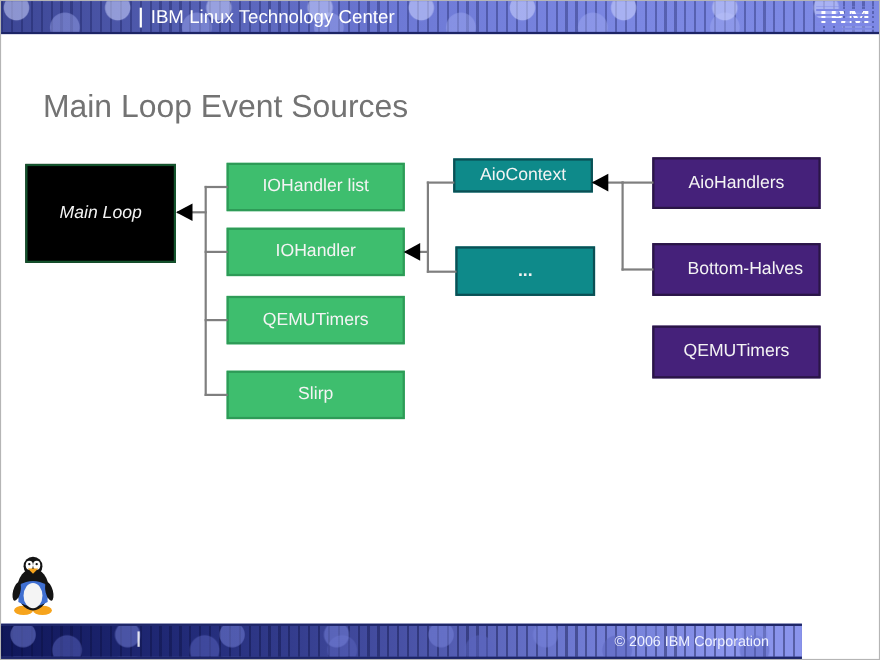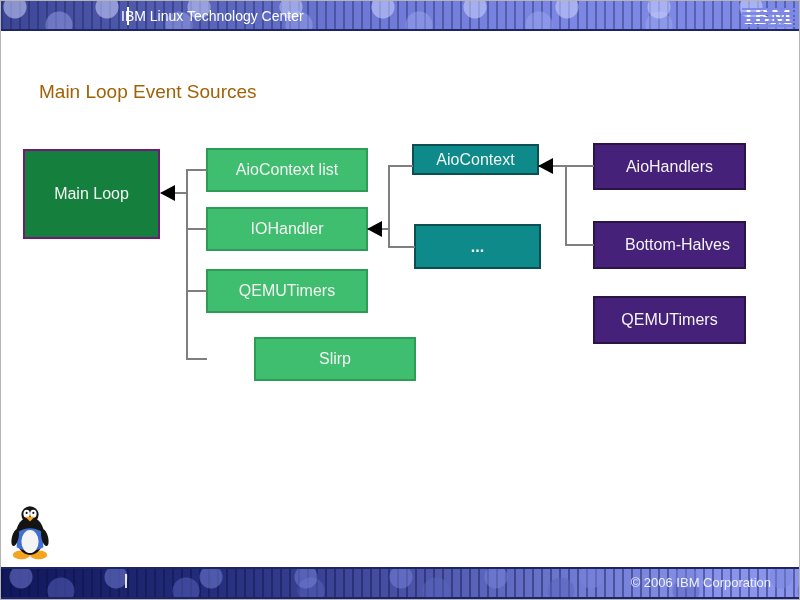--- a/index.html
+++ b/index.html
@@ -17,64 +17,64 @@
     background-color:#6a76cf;
     background-image:
       radial-gradient(circle 12px at 14px 6px, rgba(205,212,255,.55) 11px, rgba(205,212,255,0) 12px),
       radial-gradient(circle 14px at 58px 24px, rgba(160,170,240,.45) 13px, rgba(160,170,240,0) 14px),
       repeating-linear-gradient(90deg, rgba(18,24,84,.35) 0 2px, rgba(18,24,84,0) 2px 9px),
       linear-gradient(90deg,#3c4695 0%,#5560b4 22%,#6d79d5 45%,#7b87e2 70%,#7e8ae5 100%);
     background-size:92px 30px,120px 30px,auto,auto;
   }
   .top-tick{position:absolute;left:126px;top:6px;width:2px;height:18px;background:#ffffff;}
   .top-title{
-    position:absolute;left:120px;top:0;height:30px;line-height:30px;
-    color:#ffffff;font-size:14px;white-space:nowrap;
+    position:absolute;left:136px;top:0;height:30px;line-height:30px;
+    color:#ffffff;font-size:17px;white-space:nowrap;
   }
   .ibm-logo{
     position:absolute;right:8px;top:5px;height:21px;
     color:#ffffff;font-family:"Liberation Serif", serif;font-weight:bold;
     font-size:23px;line-height:21px;letter-spacing:1px;
   }
   .ibm-logo .stripes{
     position:absolute;left:-2px;right:-2px;top:0;bottom:0;
     background:repeating-linear-gradient(180deg, rgba(0,0,0,0) 0 2.2px, #7d87e6 2.2px 4.3px);
     pointer-events:none;
   }
 
   
   .bottom-bar{
-    position:absolute;left:0;top:566px;width:800px;height:32px;
+    position:absolute;left:0;top:566px;width:728px;height:32px;
     border-top:2px solid #1d2566;border-bottom:2px solid #1d2566;
     background-color:#4851a5;
     background-image:
       radial-gradient(circle 12px at 20px 8px, rgba(120,132,220,.5) 11px, rgba(120,132,220,0) 12px),
       radial-gradient(circle 14px at 60px 22px, rgba(90,100,190,.5) 13px, rgba(90,100,190,0) 14px),
       repeating-linear-gradient(90deg, rgba(10,14,60,.4) 0 2px, rgba(10,14,60,0) 2px 9px),
       linear-gradient(90deg,#10175a 0%,#232c7a 25%,#4851a5 50%,#6f7ad2 72%,#8a94ec 90%,#8a94ec 100%);
     background-size:95px 28px,125px 28px,auto,auto;
   }
   .bottom-tick{position:absolute;left:124px;top:5px;width:2px;height:14px;background:rgba(255,255,255,.85);}
   .copyright{
     position:absolute;right:30px;top:0;height:28px;line-height:28px;
     color:#eef1ff;font-size:13px;white-space:nowrap;
   }
 
   
   .slide-title{
     position:absolute;left:38px;top:80px;
-    color:#a16207;font-size:19px;font-weight:400;white-space:nowrap;
+    color:#737373;font-size:29px;font-weight:400;white-space:nowrap;
   }
 
   
   .box{
     position:absolute;display:flex;align-items:center;justify-content:center;
     color:#f4f4f4;font-size:16px;text-align:center;white-space:nowrap;
   }
-  .box-mainloop{background:#15803d;border:2px solid #701a75;}
+  .box-mainloop{background:#000000;border:2px solid #14532d;font-style:italic;}
   .box-green  {background:#3ebe6e;border:2px solid #2e9b57;}
   .box-teal   {background:#0e8a8a;border:2px solid #0b4f54;}
   .box-purple {background:#45217a;border:2px solid #2a1546;justify-content:center;}
 
   
   .hline,.vline{position:absolute;background:#7f7f7f;}
   .hline{height:2px;}
   .vline{width:2px;}
   .arrow-left{
     position:absolute;width:0;height:0;
@@ -98,29 +98,29 @@
     </div>
   </div>
 
   <div class="slide-title">Main Loop Event Sources</div>
 
   <div class="box box-mainloop" style="left:22px;top:148px;width:137px;height:90px;">
     <span>Main Loop</span>
   </div>
 
   <div class="box box-green" style="left:205px;top:147px;width:162px;height:44px;">
-    <span>AioContext list</span>
+    <span>IOHandler list</span>
   </div>
   <div class="box box-green" style="left:205px;top:206px;width:162px;height:44px;">
     <span>IOHandler</span>
   </div>
   <div class="box box-green" style="left:205px;top:268px;width:162px;height:44px;">
     <span>QEMUTimers</span>
   </div>
-  <div class="box box-green" style="left:205px;top:336px;width:162px;height:44px;margin-left:48px;">
+  <div class="box box-green" style="left:205px;top:336px;width:162px;height:44px;">
     <span>Slirp</span>
   </div>
 
   <div class="box box-teal" style="left:411px;top:143px;width:127px;height:31px;">
     <span>AioContext</span>
   </div>
   <div class="box box-teal" style="left:413px;top:223px;width:127px;height:45px;font-weight:bold;">
     <span>...</span>
   </div>
 

